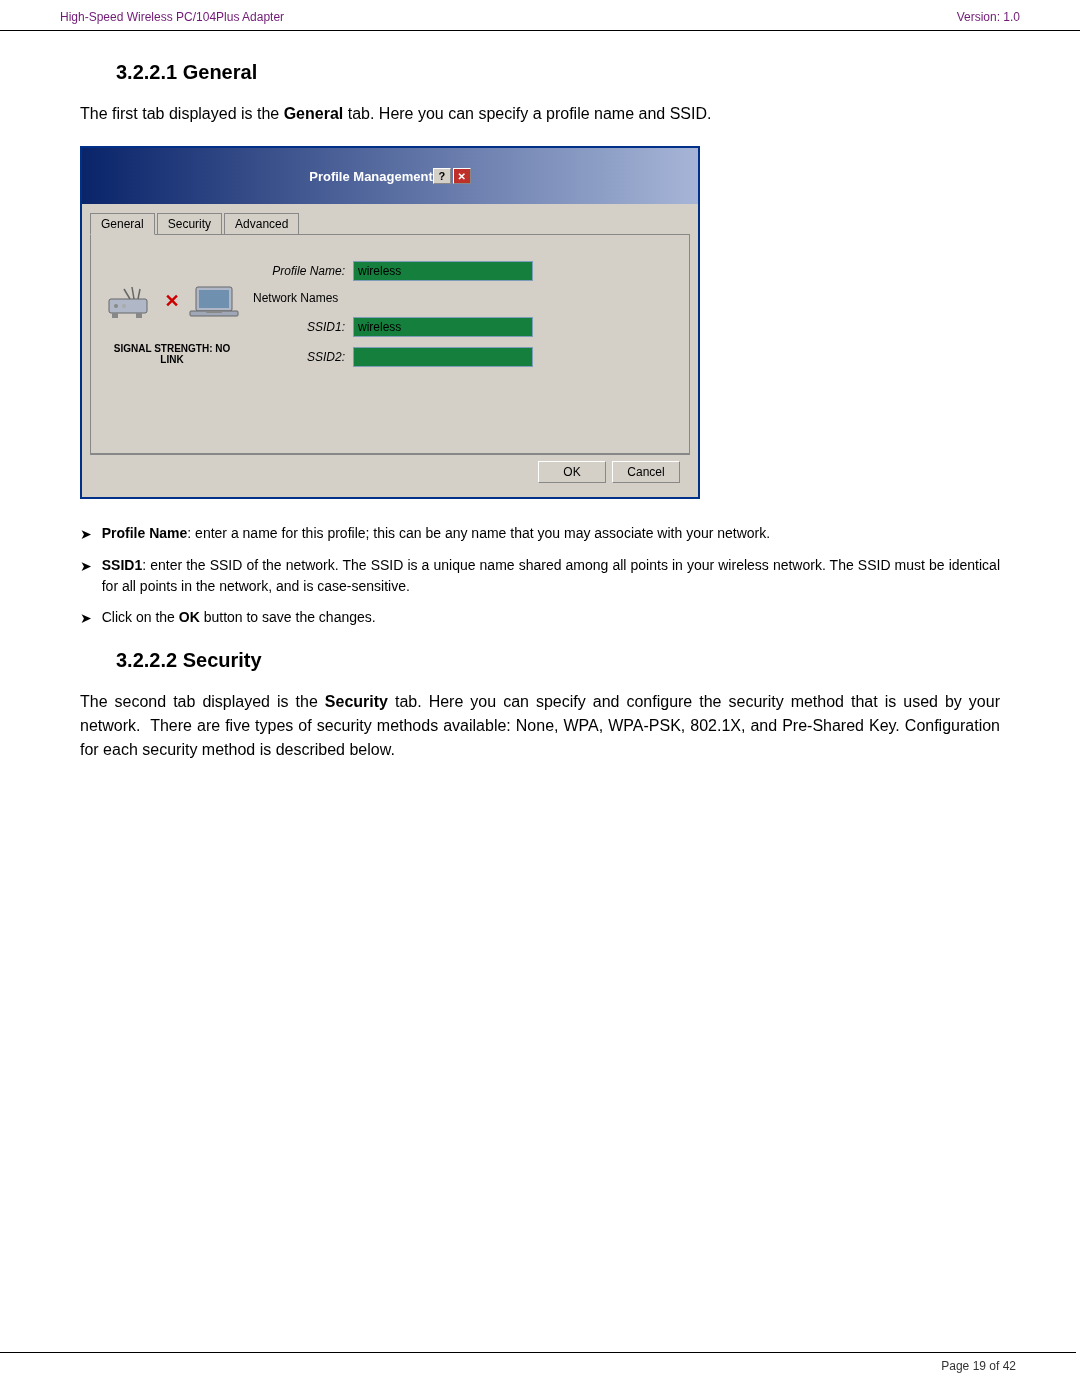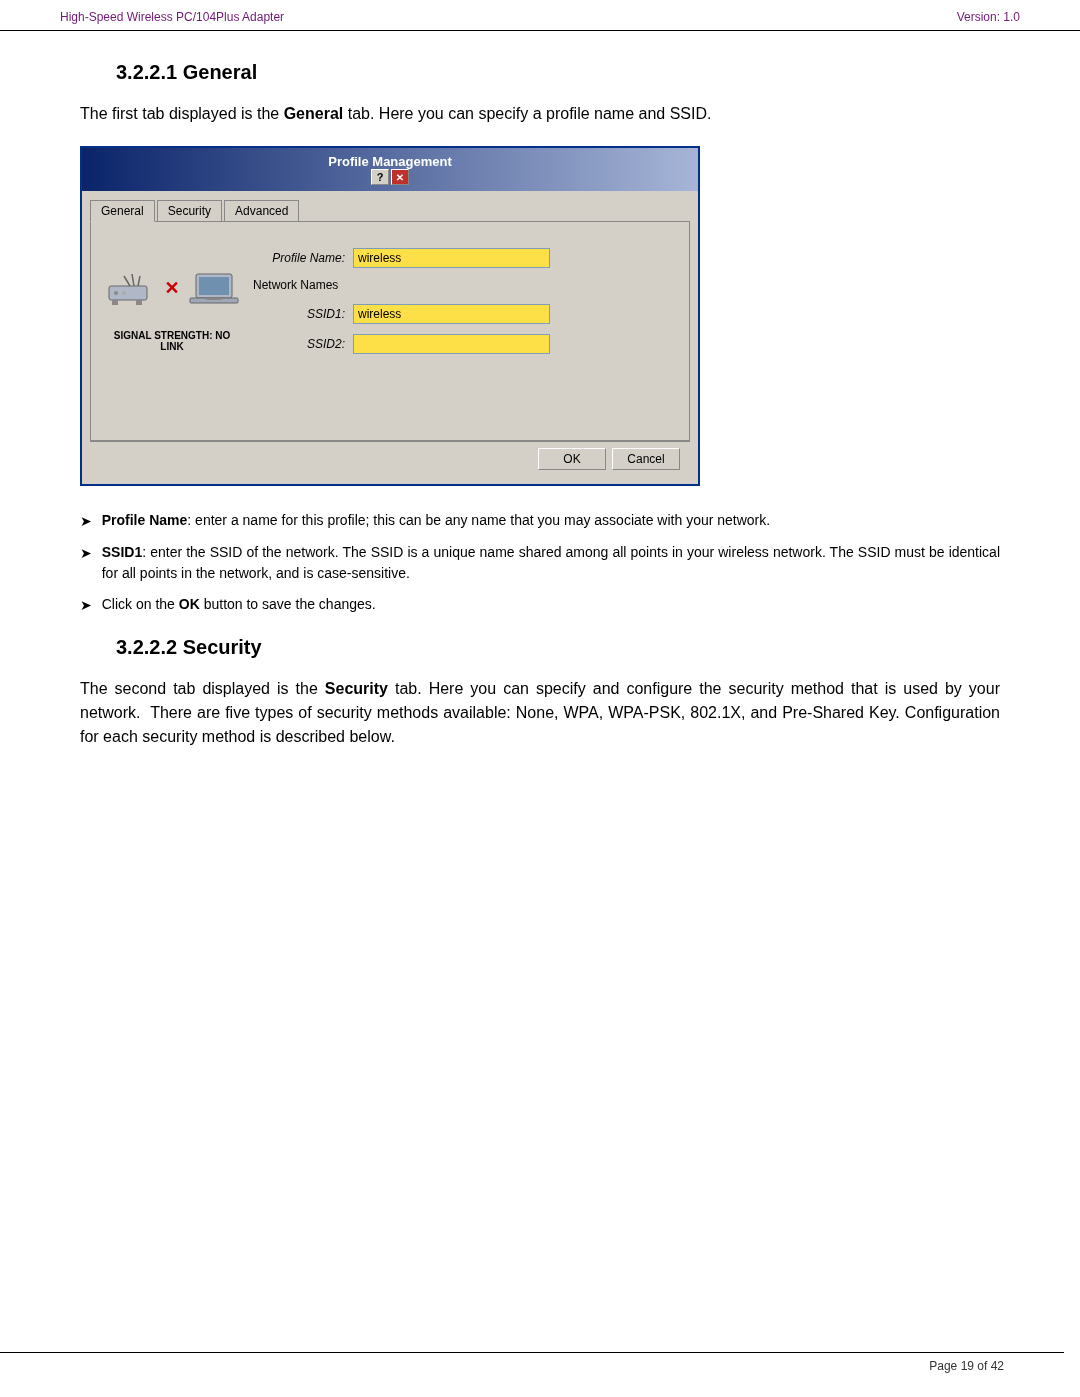--- a/index.html
+++ b/index.html
@@ -52,25 +52,24 @@
       border: 2px solid #003087;
       background: #d4d0c8;
       width: 620px;
     }
 
     .dialog-titlebar {
       background: linear-gradient(to right, #0a246a, #a6b5d7);
       color: #fff;
       font-size: 13px;
       font-weight: bold;
-      padding: 6px 8px;
+      padding: 20px 8px;
       display: flex;
       justify-content: center;
       align-items: center;
-      flex-direction: column;
     }
 
     .dialog-titlebar-buttons {
       display: flex;
       gap: 2px;
     }
 
     .titlebar-btn {
       width: 18px;
       height: 16px;
@@ -185,23 +184,23 @@
 
     .form-row label {
       min-width: 100px;
       text-align: right;
       padding-right: 8px;
       font-size: 12px;
       font-style: italic;
     }
 
     .form-row input[type="text"] {
-      width: 197px;
+      width: 180px;
       border: 1px solid #7f9db9;
-      background: #fde047;
+      background: #15803d;
       padding: 2px 4px;
       font-size: 12px;
       height: 20px;
     }
 
     .network-names-label {
       font-size: 12px;
       margin-bottom: 12px;
     }
 
@@ -248,21 +247,21 @@
       color: #000;
       flex-shrink: 0;
       margin-top: 1px;
     }
 
     
     .page-footer {
       position: absolute;
       bottom: 18px;
       left: 0;
-      right: 16px;
+      right: 4px;
       padding: 6px 60px;
       border-top: 1px solid #000;
       display: flex;
       justify-content: flex-end;
       font-size: 12px;
       color: #333;
     }
 
     
     .x-mark {

